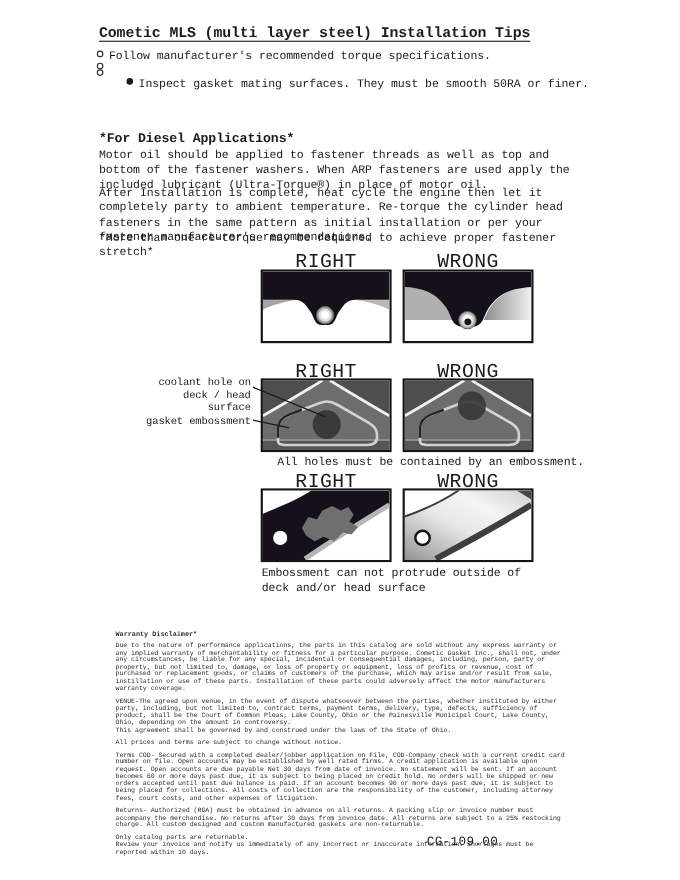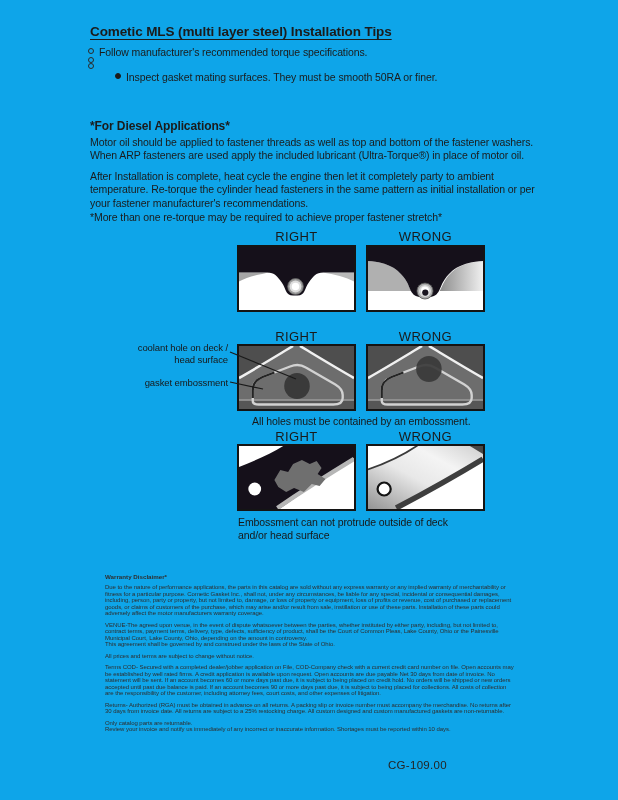--- a/index.html
+++ b/index.html
@@ -1,38 +1,38 @@
 <!DOCTYPE html>
 <html><head>
 <meta charset="utf-8">
 <style>
   html,body{margin:0;padding:0;background:#e8e8e8;}
   .page{
-    position:relative;width:618px;height:800px;background:#0ea5e9;
-    font-family:Liberation Sans, sans-serif;color:#1b1b1b;
+    position:relative;width:618px;height:800px;background:#ffffff;
+    font-family:Liberation Mono, monospace;color:#1b1b1b;
     overflow:hidden;margin:0 auto;
   }
   .abs{position:absolute;}
   .title{
     left:90px;top:24px;font-size:13.5px;font-weight:bold;letter-spacing:-0.1px;
     text-decoration:underline;text-underline-offset:2.5px;white-space:nowrap;
   }
   .bullets{left:88px;top:46px;font-size:10.5px;line-height:13.4px;letter-spacing:-0.1px;width:470px;}
   .bullet-row{display:flex;align-items:baseline;}
   .sub{padding-left:27px;}
   .marker{display:inline-block;flex:0 0 auto;width:4px;height:4px;border-radius:50%;
     margin-right:5px;position:relative;top:-2px;}
   .marker.open{border:1px solid #2a2a2a;}
   .marker.filled{background:#1b1b1b;border:1px solid #1b1b1b;}
   .diesel-heading{left:90px;top:119px;font-size:12px;font-weight:bold;letter-spacing:-0.1px;}
   .para{left:90px;width:445px;font-size:10.5px;line-height:13.4px;letter-spacing:-0.1px;}
   .p1{top:136px;}
   .p2{top:170px;}
   .note{top:211px;}
-  .fig-label{font-size:13px;letter-spacing:0.4px;color:#1a1a1a;text-align:center;width:119px;}
+  .fig-label{font-size:18px;letter-spacing:0.4px;color:#1a1a1a;text-align:center;width:119px;}
   .fig-box{
     width:119px;height:67px;border:2px solid #141414;box-sizing:border-box;background:#fff;
   }
   .fig-box svg{display:block;width:100%;height:100%;}
   .caption{font-size:10.5px;line-height:12.5px;letter-spacing:-0.1px;color:#181818;}
   .callout{font-size:9.5px;line-height:11.5px;text-align:right;letter-spacing:-0.1px;color:#181818;}
   .overlay{left:0;top:0;pointer-events:none;}
   .legal{left:105px;top:584px;width:410px;font-size:6px;line-height:6.5px;color:#2e2e2e;letter-spacing:-0.05px;}
   .legal-heading{left:105px;top:573px;font-size:6.2px;font-weight:bold;color:#2e2e2e;}
   .legal-block{margin-bottom:5px;}

